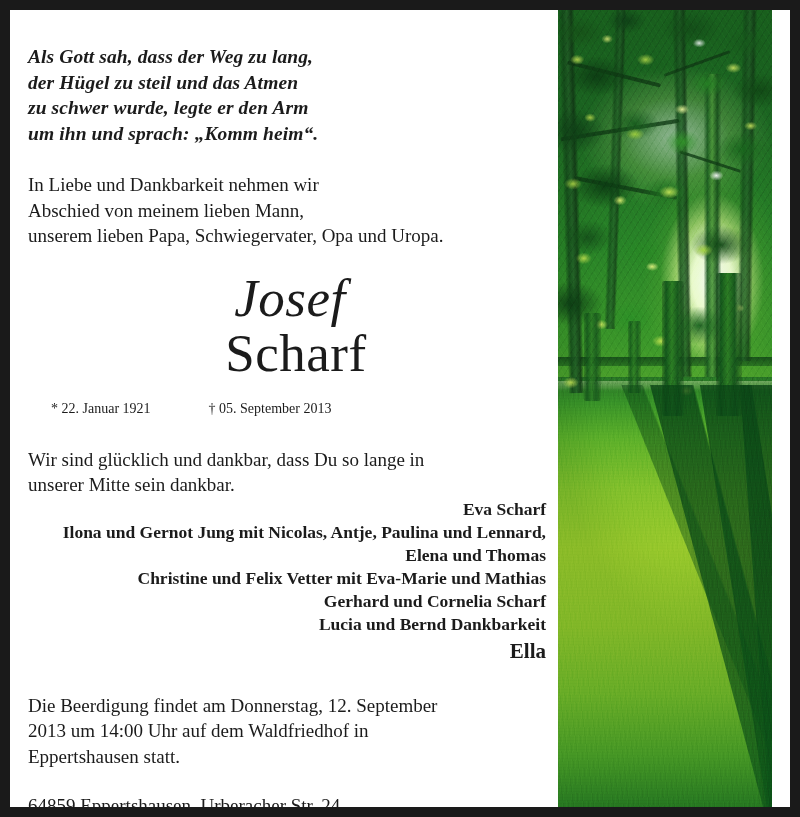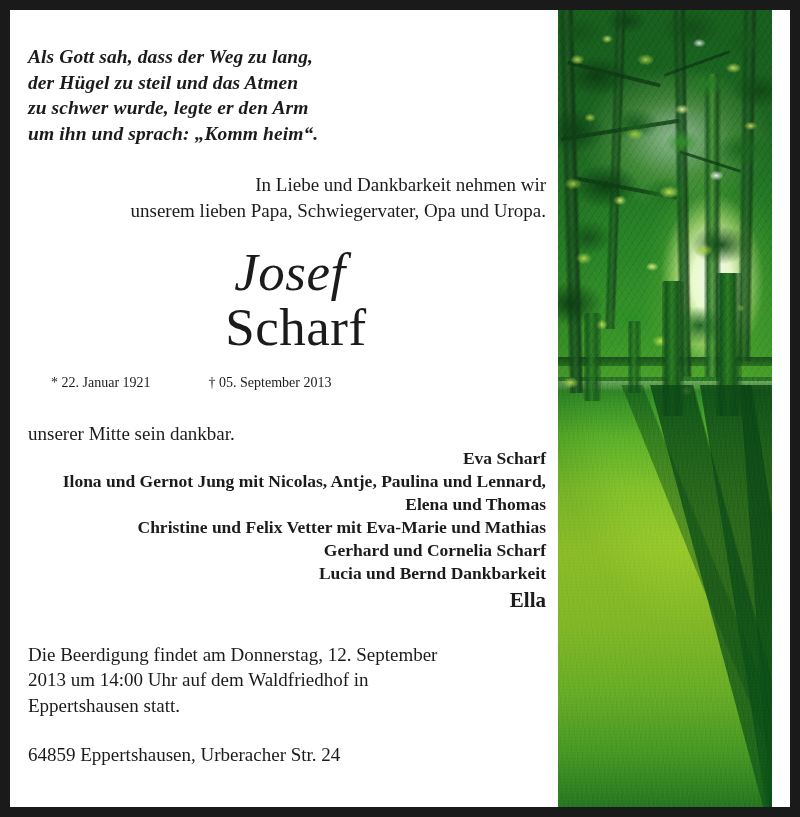--- a/index.html
+++ b/index.html
@@ -51,21 +51,20 @@
     line-height: 25.5px;
     letter-spacing: 0.1px;
     margin: 0 0 0 0;
   }
   .poem div { white-space: pre; }
 
   .intro {
     font-size: 19px;
     line-height: 25.5px;
     margin-top: 26px;
-    text-align: right;
   }
   .intro div { white-space: pre; }
 
   .name-block {
     margin-top: 22px;
     text-align: center;
   }
   .name-first {
     font-style: italic;
     font-size: 53px;
@@ -321,31 +320,33 @@
 
       <div class="poem">
         <div>Als Gott sah, dass der Weg zu lang,</div>
         <div>der Hügel zu steil und das Atmen</div>
         <div>zu schwer wurde, legte er den Arm</div>
         <div>um ihn und sprach: „Komm heim“.</div>
       </div>
 
       <div class="intro">
         <div>In Liebe und Dankbarkeit nehmen wir</div>
+        <div>Abschied von meinem lieben Mann,</div>
         <div>unserem lieben Papa, Schwiegervater, Opa und Uropa.</div>
       </div>
 
       <div class="name-block">
         <div class="name-first">Josef</div>
         <div class="name-last">Scharf</div>
       </div>
 
       <div class="dates"><span>* 22. Januar 1921</span><span class="gap"></span><span>† 05. September 2013</span></div>
 
       <div class="gratitude">
+        <div>Wir sind glücklich und dankbar, dass Du so lange in</div>
         <div>unserer Mitte sein dankbar.</div>
       </div>
 
       <div class="survivors">
         <div>Eva Scharf</div>
         <div>Ilona und Gernot Jung mit Nicolas, Antje, Paulina und Lennard,</div>
         <div>Elena und Thomas</div>
         <div>Christine und Felix Vetter mit Eva-Marie und Mathias</div>
         <div>Gerhard und Cornelia Scharf</div>
         <div>Lucia und Bernd Dankbarkeit</div>

